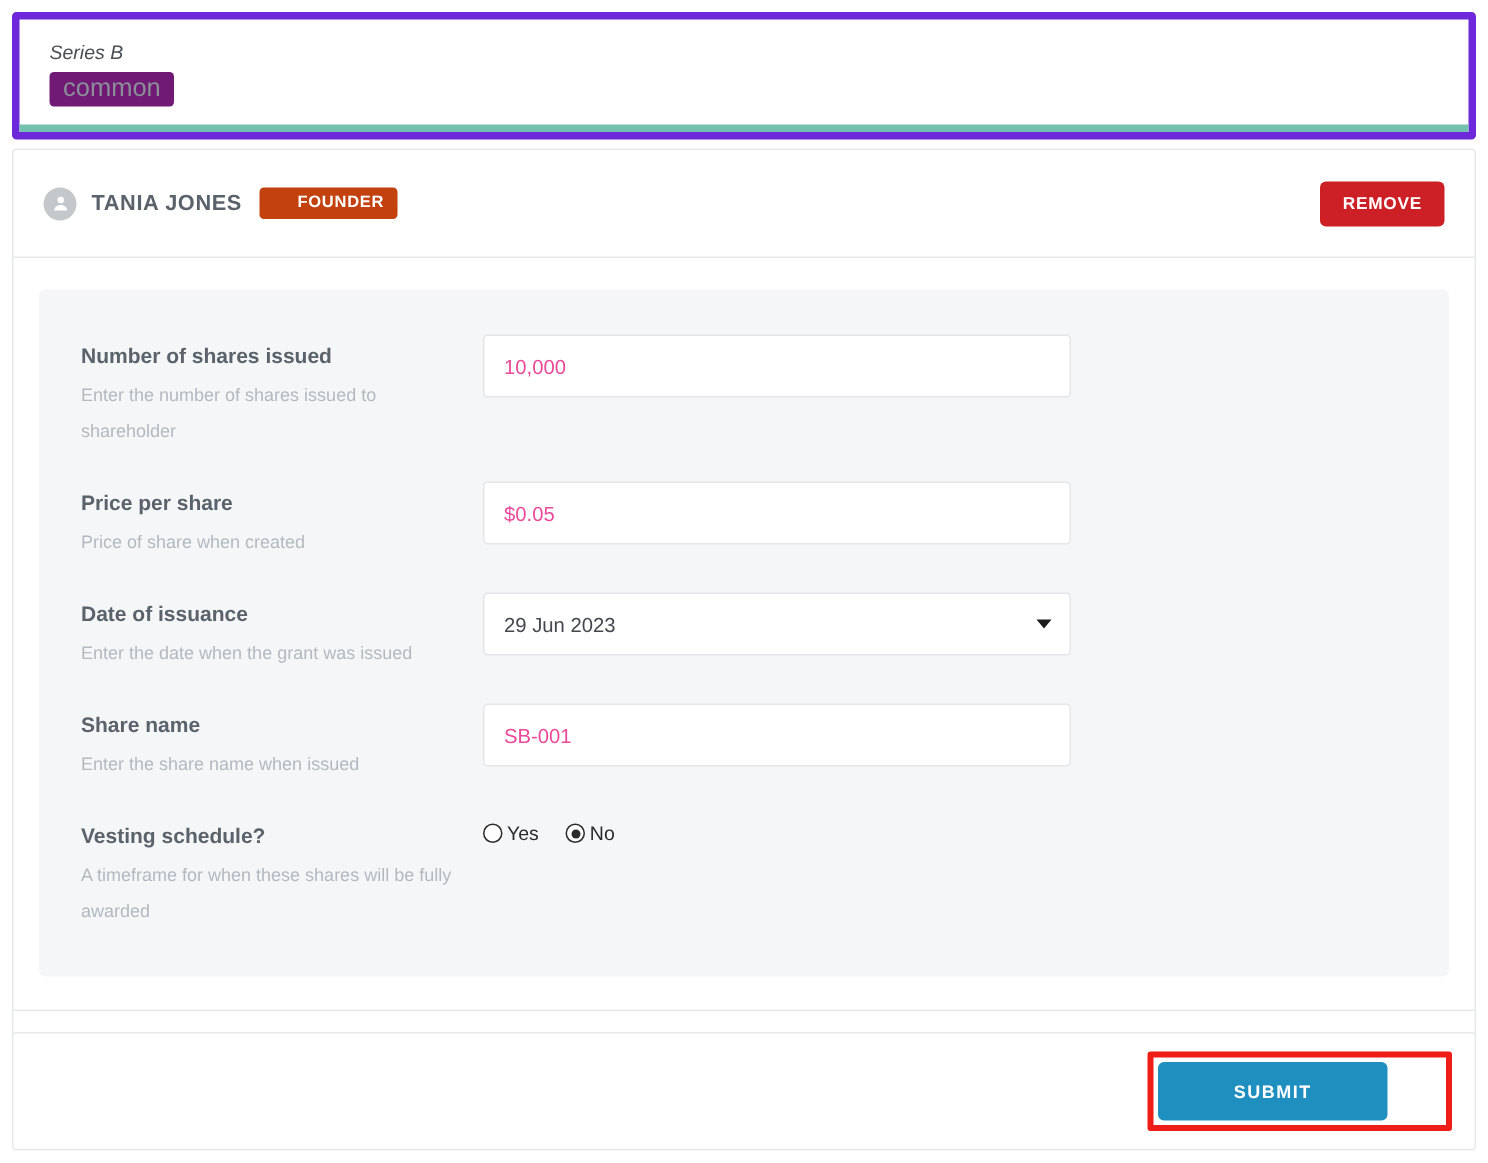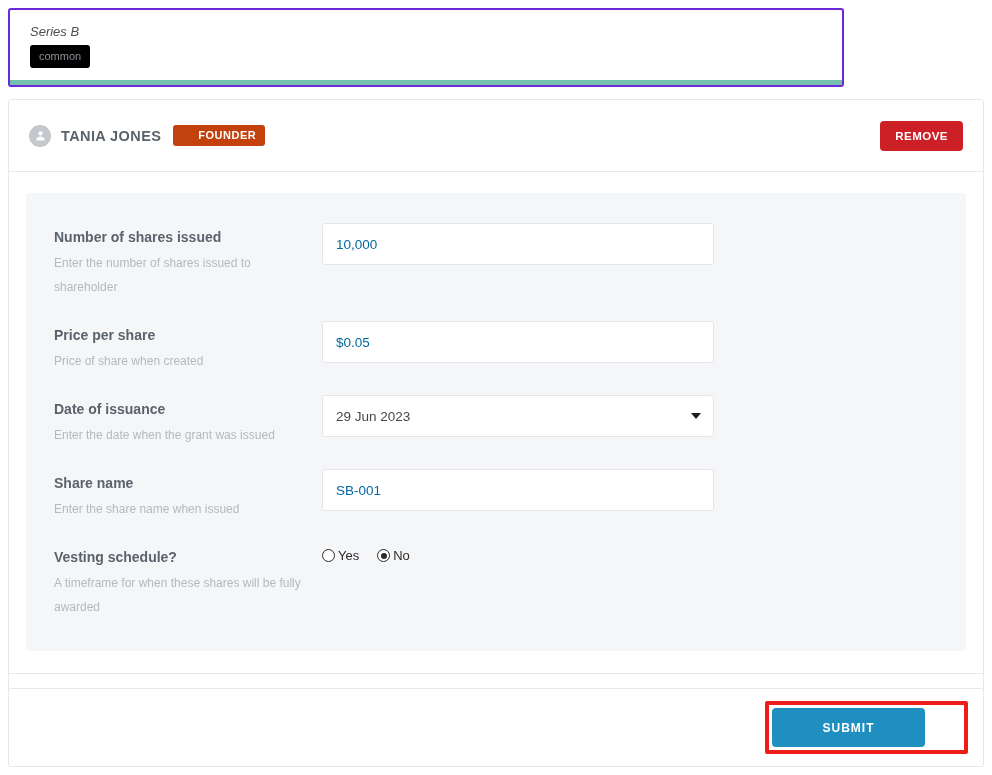--- a/index.html
+++ b/index.html
@@ -17,40 +17,40 @@
     height: 775px;
     background: #ffffff;
     overflow: hidden;
   }
 
   
   .series-card {
     position: absolute;
     left: 8px;
     top: 8px;
-    width: 836px;
-    background: #ffffff;
-    border: 2px solid #6d28d9;
+    width: 976px;
+    background: #ffffff;
+    border: 5px solid #6d28d9;
     border-radius: 3px;
   }
   .series-card-body {
     padding: 14px 20px 12px 20px;
   }
   .series-title {
     font-style: italic;
     font-size: 13px;
     color: #4a4f55;
     line-height: 16px;
     margin-bottom: 5px;
   }
   .series-badge {
     display: inline-block;
-    background: #000000;
+    background: #701a75;
     color: #8a8f98;
-    font-size: 11px;
+    font-size: 17px;
     line-height: 14px;
     padding: 4px 9px 5px 9px;
     border-radius: 3px;
     text-align: right;
   }
   .series-accent {
     height: 5px;
     background: #74c0ae;
     width: 100%;
   }
@@ -165,21 +165,21 @@
   }
 
   .text-input {
     width: 392px;
     height: 42px;
     background: #ffffff;
     border: 1px solid #e3e5e9;
     border-radius: 3px;
     font-family: "Liberation Sans", sans-serif;
     font-size: 13.5px;
-    color: #0369a1;
+    color: #ec4899;
     padding: 0 13px;
     outline: none;
   }
 
   .select-wrap {
     position: relative;
     width: 392px;
     height: 42px;
   }
   .select-input {

